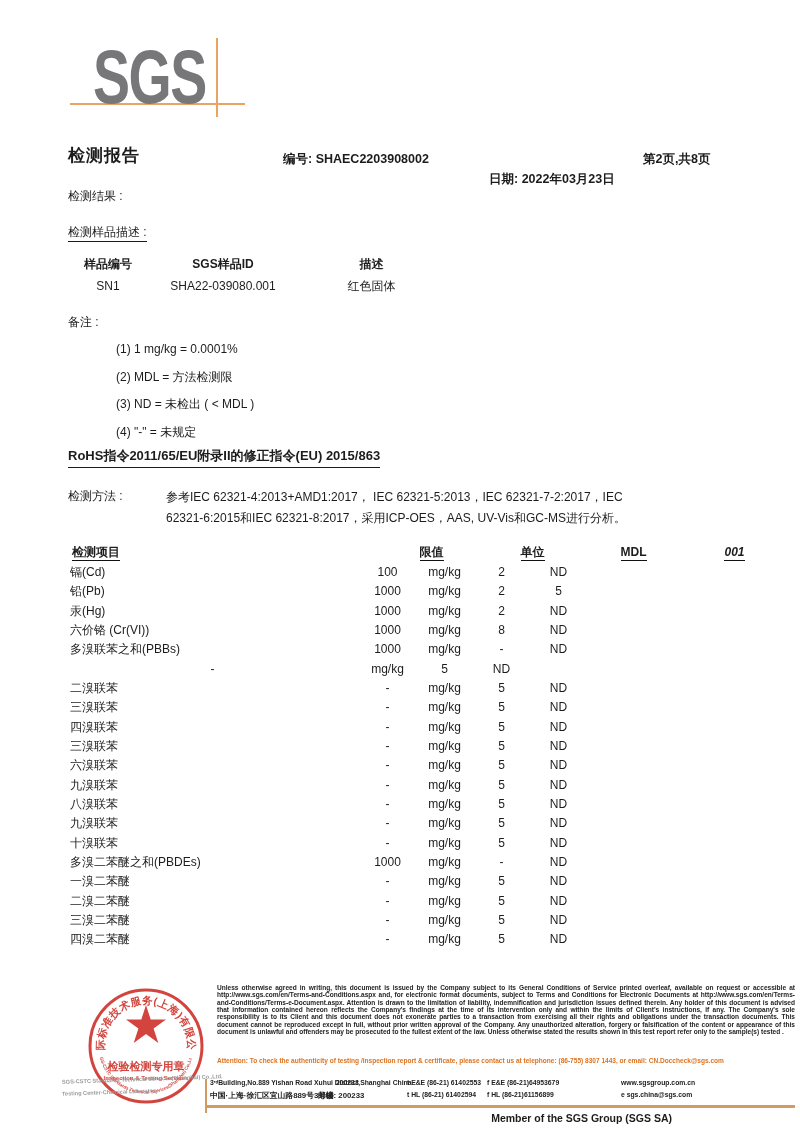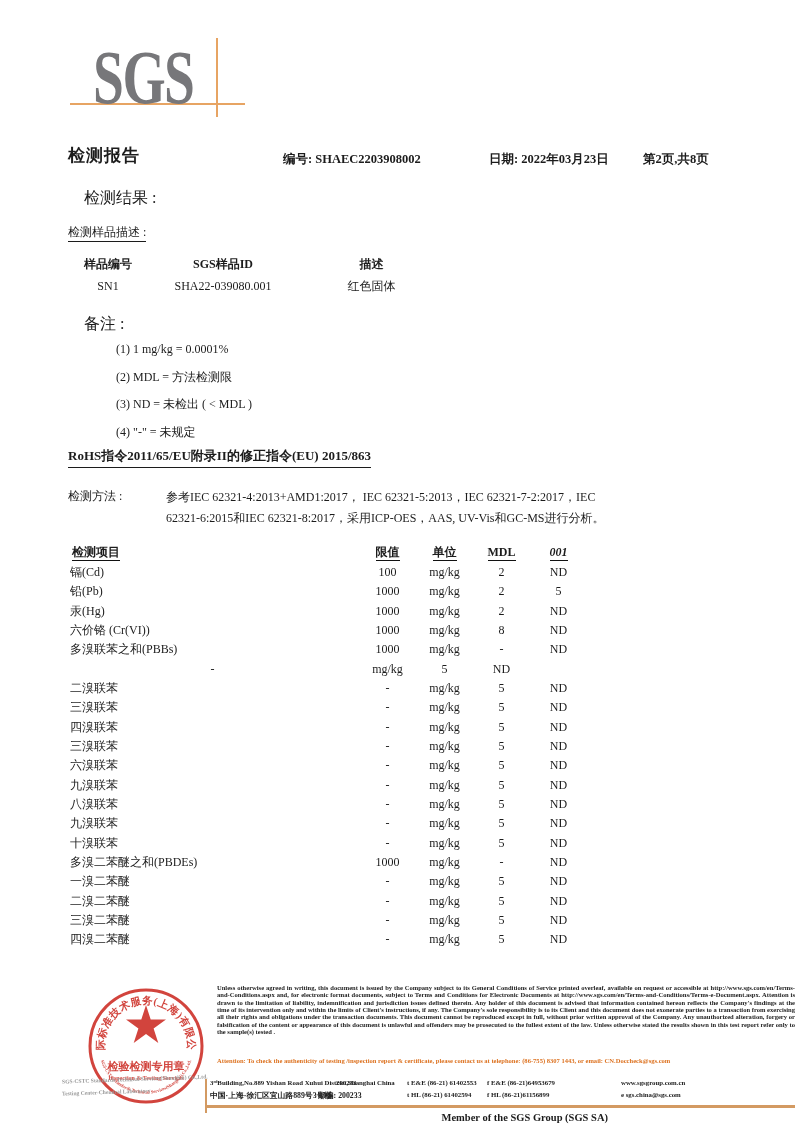--- a/index.html
+++ b/index.html
@@ -1,31 +1,31 @@
 <!DOCTYPE html>
 <html><head>
 <meta charset="utf-8">
 <style>
   html,body{margin:0;padding:0;background:#e8e8e8;}
   .page{position:relative;width:800px;height:1131px;background:#ffffff;margin:0 auto;
-        font-family:Liberation Serif, serif;color:#1c1c1c;overflow:hidden;}
+        font-family:Liberation Sans, sans-serif;color:#1c1c1c;overflow:hidden;}
   .abs{position:absolute;}
 
   
   .logo-text{position:absolute;left:93px;top:39px;font-size:76px;font-weight:700;line-height:1;
              color:#77777a;letter-spacing:-2px;transform:scaleX(.73);transform-origin:left top;}
   .logo-hline{position:absolute;left:70px;top:103px;width:175px;height:2px;background:#e7a463;}
   .logo-vline{position:absolute;left:216px;top:38px;width:2px;height:79px;background:#e7a463;}
 
   
   .report-title{position:absolute;left:68px;top:144px;font-size:17px;font-weight:700;letter-spacing:1px;}
   .hdr-info{position:absolute;top:151px;font-size:12.5px;font-weight:700;}
 
   
-  .lbl{font-size:16px;margin-left:16px;}
+  .lbl{font-size:12px;}
   .u-heading{font-size:12px;border-bottom:1px solid #1c1c1c;padding-bottom:2px;}
 
   
   .sample-table{position:absolute;left:68px;top:253px;display:grid;grid-template-columns:80px 150px 130px;}
   .sample-table .cell{height:22px;line-height:22px;font-size:12px;}
   .sample-table .hd{font-weight:700;}
   .sample-table .c1,.sample-table .c2{text-align:center;}
   .sample-table .c3{text-align:center;padding-left:17px;}
 
   
@@ -33,54 +33,54 @@
 
   
   .rohs{position:absolute;left:68px;top:447px;font-size:13px;font-weight:700;
         border-bottom:1.5px solid #1c1c1c;padding-bottom:2px;}
   .method-label{position:absolute;left:68px;top:488px;font-size:12px;text-align:center;}
   .method-text{position:absolute;left:166px;top:487px;width:540px;font-size:12px;line-height:21px;}
 
   
   .rt{position:absolute;left:66px;top:543px;width:526px;}
   .rt-grid{display:grid;grid-template-columns:293px 57px 57px 57px 57px;}
-  .rt-hd{height:20px;line-height:18px;font-size:12px;font-weight:700;}
+  .rt-hd{height:20px;line-height:18px;font-size:12px;font-weight:700;gap:44px;}
   .rt-hd .c{text-align:center;}
   .rt-hd .c0{text-align:left;padding-left:6px;}
   .rt-hd span{border-bottom:1.2px solid #111;padding-bottom:1px;}
   .rt-hd .it{font-style:italic;}
   .rt-row{height:19.33px;line-height:19.33px;font-size:12px;}
   .rt-row .c{text-align:center;}
   .rt-row .c0{text-align:left;padding-left:4px;}
 
   
   .legal{position:absolute;left:217px;top:984px;width:578px;font-size:6.55px;line-height:7.35px;
          text-align:justify;color:#242424;font-weight:600;}
   .attention{position:absolute;left:217px;top:1057px;width:578px;font-size:6.55px;line-height:7.5px;
              color:#dd7220;font-weight:700;}
   .addr{position:absolute;font-size:6.8px;color:#222;font-weight:600;white-space:nowrap;}
   .addr-cn{font-size:7.8px;}
   .v-bar{position:absolute;left:205px;top:1079px;width:1.5px;height:34px;background:#d39a62;}
   .h-rule{position:absolute;left:205px;top:1105px;width:590px;height:2.5px;background:#d39a62;}
-  .member{position:absolute;left:0;top:1112px;width:608px;text-align:right;font-size:10.5px;font-weight:600;}
+  .member{position:absolute;left:0;top:1112px;width:672px;text-align:right;font-size:10.5px;font-weight:600;}
   .gray-co{position:absolute;color:#9b9b9b;font-weight:600;transform:rotate(-2deg);white-space:nowrap;}
   .stamp-svg{position:absolute;left:61px;top:976px;}
 </style>
 </head>
 <body>
 
 <div class="page">
 
   <div class="logo-hline"></div>
   <div class="logo-vline"></div>
   <div class="logo-text">SGS</div>
 
   <div class="report-title">检测报告</div>
   <div class="hdr-info" style="left:283px;">编号: SHAEC2203908002</div>
-  <div class="hdr-info" style="left:489px;">日期: 2022年03月23日</div>
+  <div class="hdr-info" style="left:489px;margin-top:20px;">日期: 2022年03月23日</div>
   <div class="hdr-info" style="left:643px;">第2页,共8页</div>
 
   <div class="abs lbl" style="left:68px;top:188px;">检测结果 :</div>
 
   <div class="abs" style="left:68px;top:222px;">
     <span class="u-heading">检测样品描述 :</span>
   </div>
 
   <div class="sample-table">
     <div class="cell hd c1">样品编号</div>

